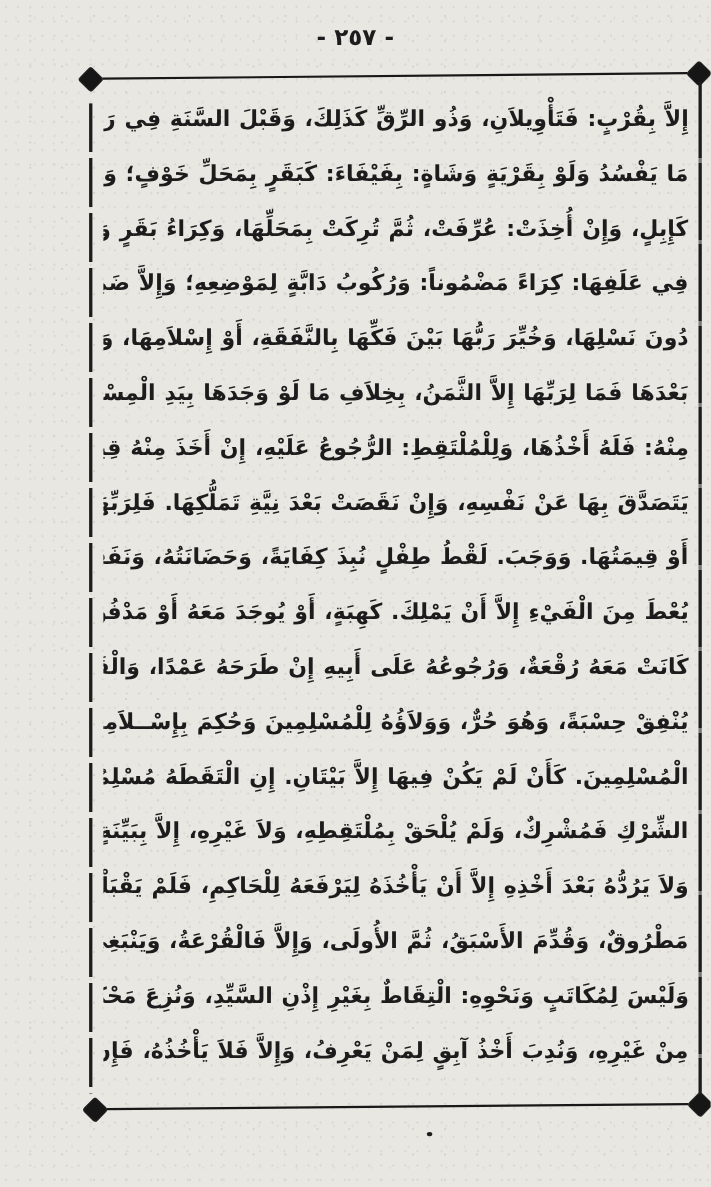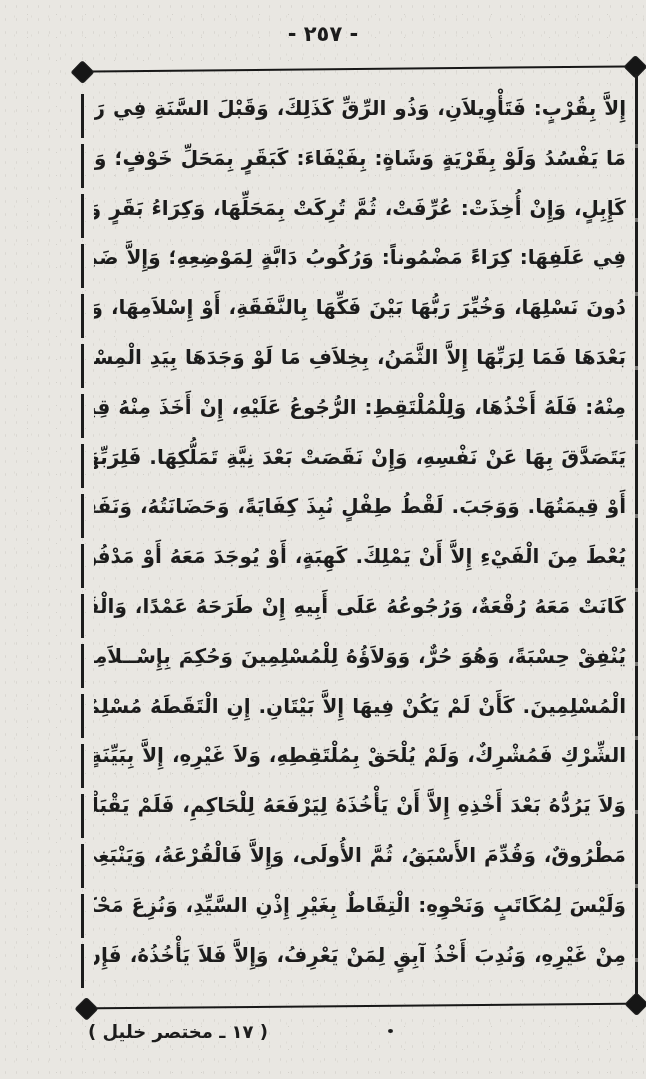--- a/index.html
+++ b/index.html
@@ -104,17 +104,16 @@
       <div class="text-line">وَلَيْسَ لِمُكَاتَبٍ وَنَحْوِهِ: الْتِقَاطٌ بِغَيْرِ إِذْنِ السَّيِّدِ، وَنُزِعَ مَحْكُومٌ بِإِسْلاَمِهِ</div>
       <div class="text-line">مِنْ غَيْرِهِ، وَنُدِبَ أَخْذُ آبِقٍ لِمَنْ يَعْرِفُ، وَإِلاَّ فَلاَ يَأْخُذُهُ، فَإِنْ أَخَذَهُ</div>
     </div>
 
   <div class="rule rule-bottom">
     <span class="diamond"></span>
     <span class="rule-line"></span>
     <span class="diamond"></span>
   </div>
 
-  <div class="footer">( ١٧ ـ مختصر خليل )</div>
 
   <div class="ink-speck"></div>
 
 </div>
 
 </body></html>

